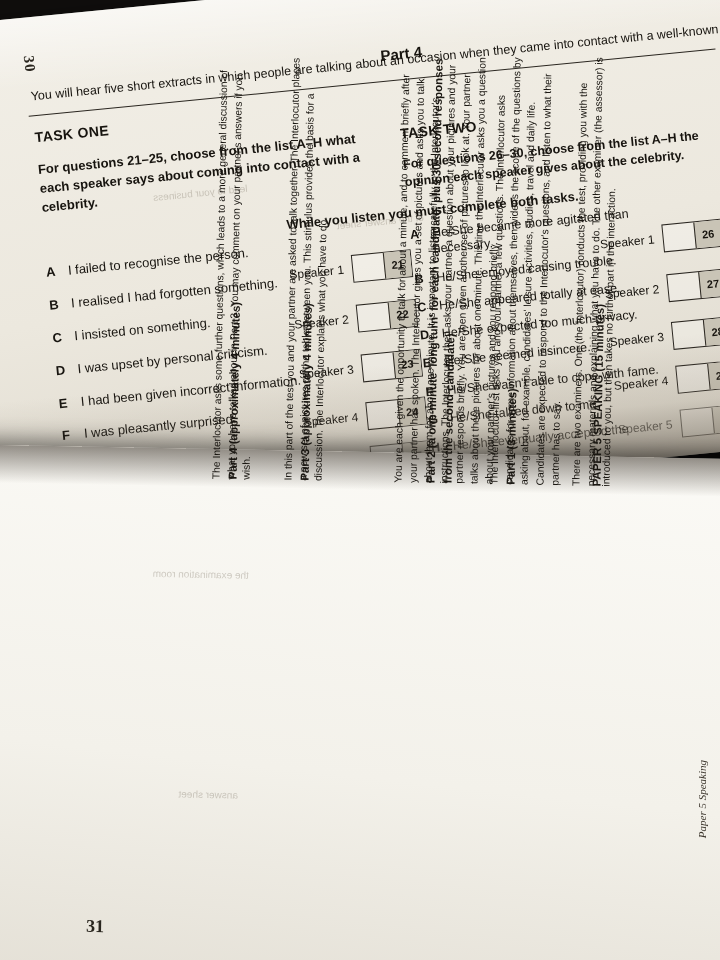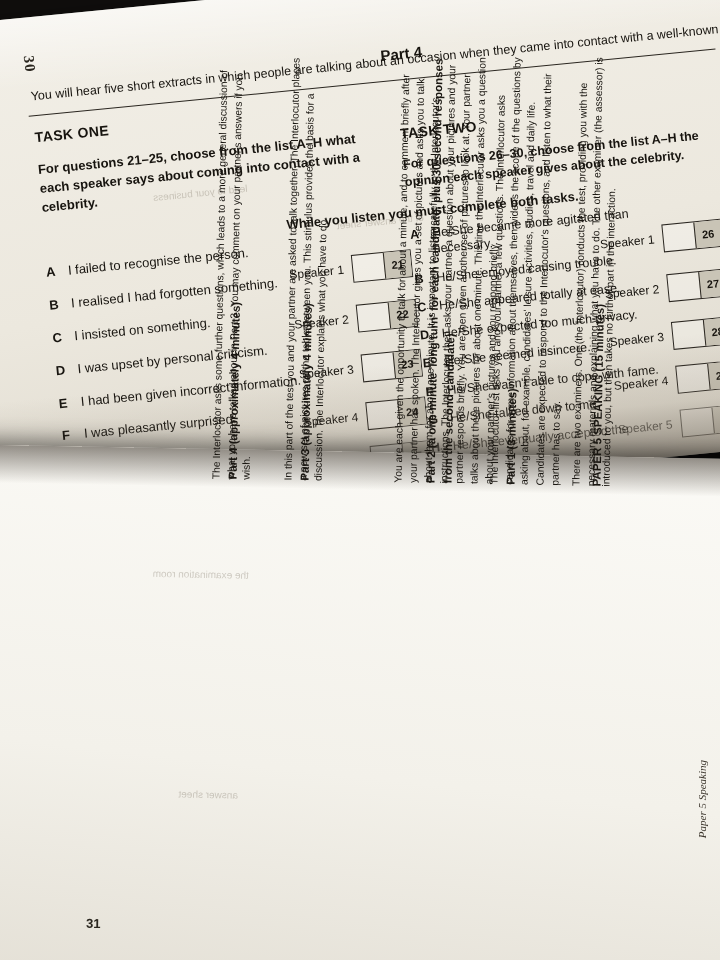--- a/index.html
+++ b/index.html
@@ -228,22 +228,22 @@
     transform-origin: left top;
     transform: rotate(-90deg);
     white-space: normal;
   }
   .rot-title { font-weight: bold; font-size: 11.5px; }
 
   .pg-num-bottom {
     position: absolute;
     left: 86px;
     top: 916px;
-    font-family: Liberation Sans, sans-serif;
-    font-size: 13px;
+    font-family: Liberation Serif, serif;
+    font-size: 18px;
     font-weight: bold;
     color: #2a261f;
     transform: rotate(1deg);
   }
   .running-head {
     position: absolute;
     right: 24px;
     top: 760px;
     font-family: "Liberation Serif", serif;
     font-style: italic;

